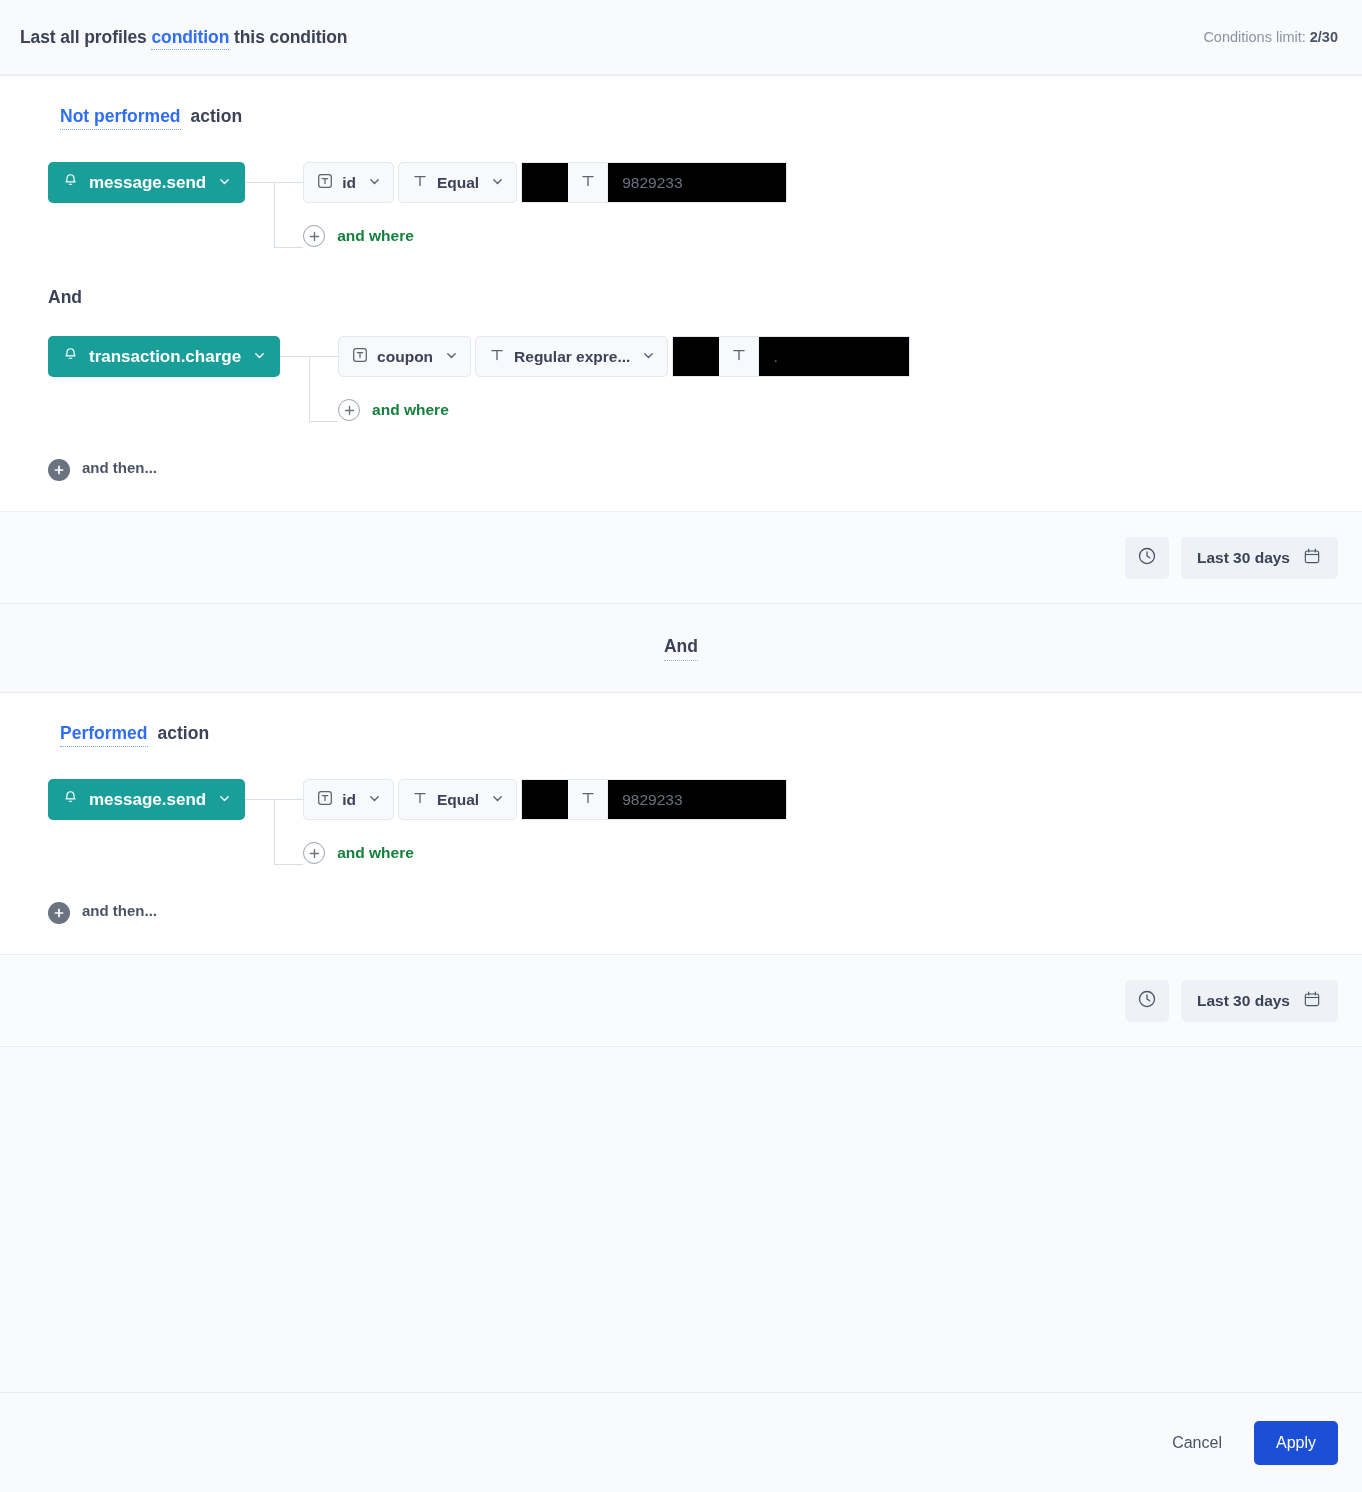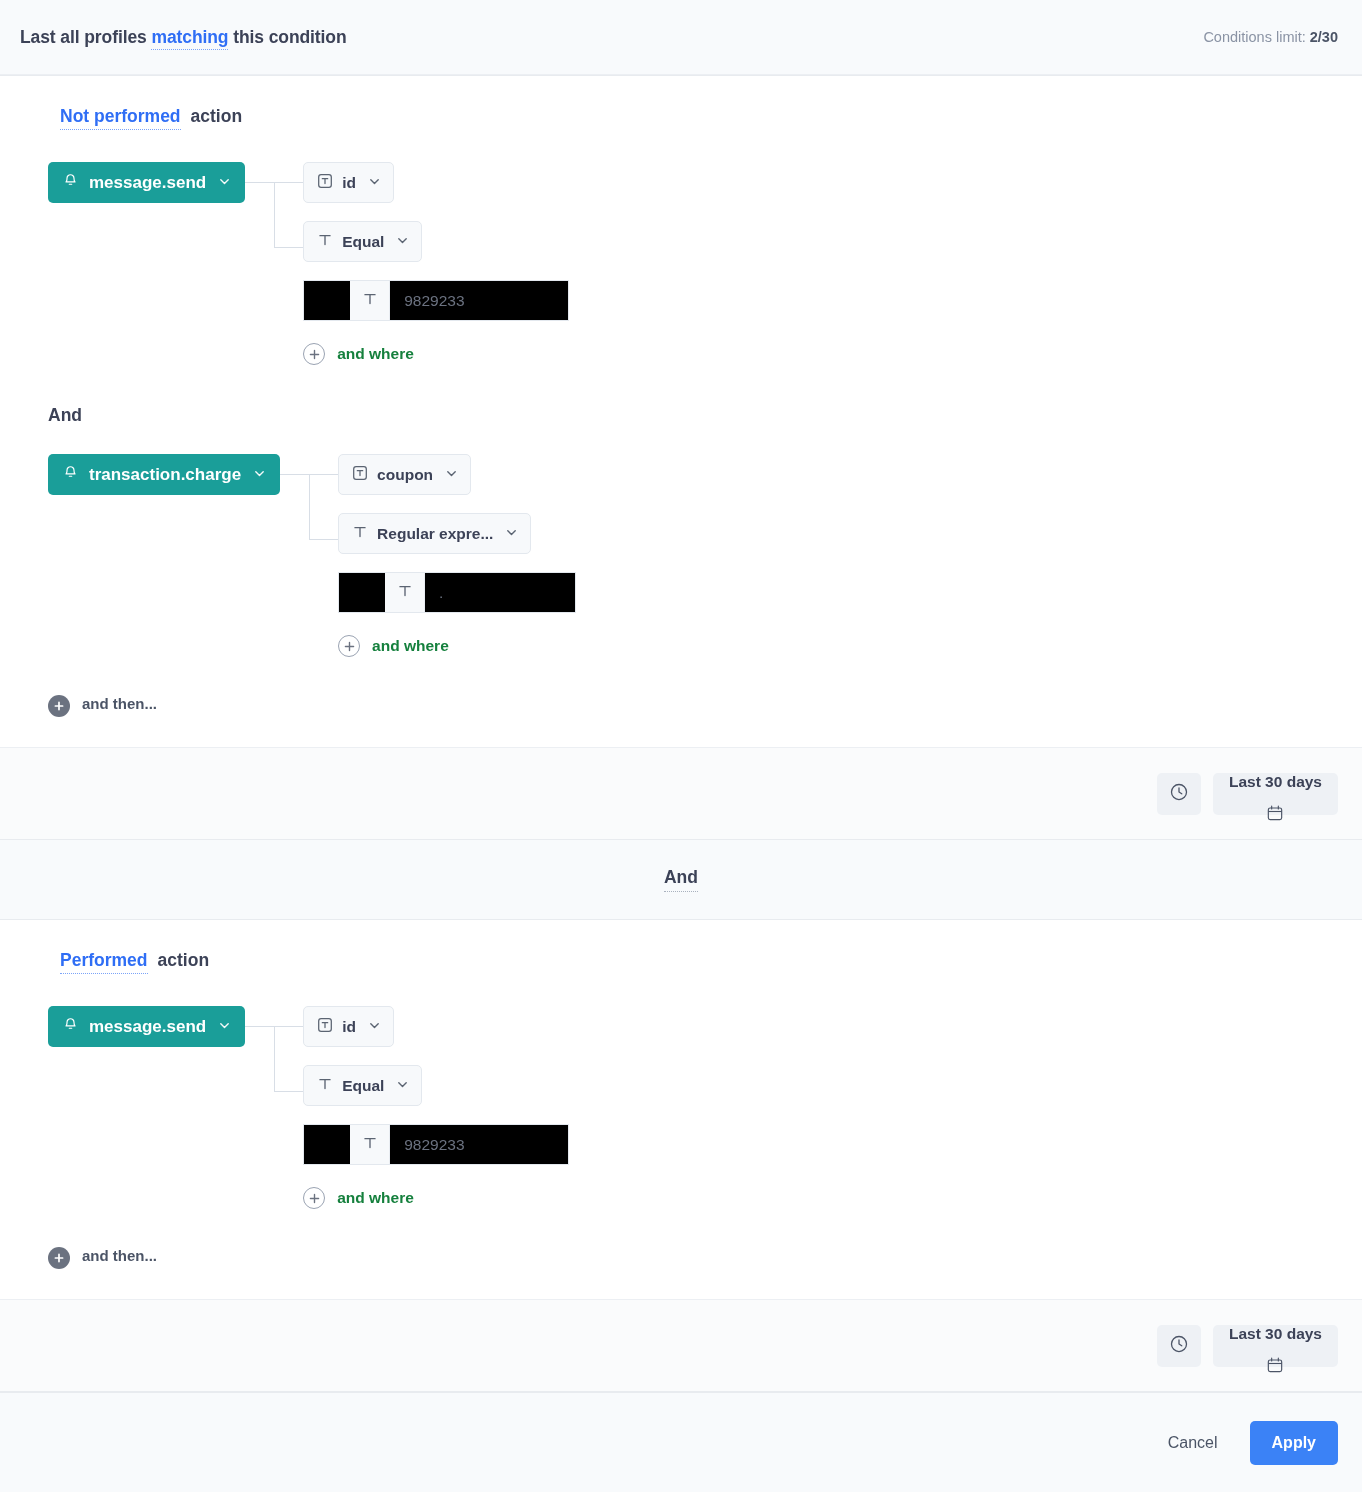--- a/index.html
+++ b/index.html
@@ -114,21 +114,21 @@
   .tree .v-line {
     position: absolute; top: 20px; left: 29px; width: 0;
     border-left: 1px solid #d8dee6;
   }
   .tree .h-bot {
     position: absolute; left: 29px; width: 29px;
     border-top: 1px solid #d8dee6;
   }
 
   .cond-right { display: flex; flex-direction: column; gap: 22px; }
-  .selectors { display: flex; align-items: flex-start; gap: 18px; flex-direction: column; }
+  .selectors { display: flex; align-items: center; gap: 4px; }
 
   .sel {
     display: inline-flex; align-items: center; gap: 8px;
     height: 41px; padding: 0 12px;
     background: #f7f9fb;
     border: 1px solid #e3e8ee;
     border-radius: 5px;
     font-size: 15.5px; font-weight: 700; color: #3c4257;
     cursor: pointer; white-space: nowrap;
   }
@@ -209,21 +209,20 @@
     display: flex; align-items: center; justify-content: center;
     cursor: pointer;
   }
   .date-btn {
     height: 42px; padding: 0 16px;
     background: #eef1f5;
     border-radius: 5px;
     display: inline-flex; align-items: center; gap: 12px;
     font-size: 15.5px; font-weight: 700; color: #3c4257;
     cursor: pointer;
-    flex-direction: column;
   }
 
   
   .and-between {
     height: 88px;
     display: flex; align-items: center; justify-content: center;
     background: #f8fafc;
   }
   .and-between span {
     font-size: 17.5px; font-weight: 700; color: #3c4257;
@@ -258,37 +257,37 @@
     display: flex; align-items: center; justify-content: flex-end;
     gap: 16px; padding: 0 24px;
   }
   .btn-cancel {
     background: transparent; border: none;
     font-family: "Liberation Sans", sans-serif;
     font-size: 16px; color: #4b5466; font-weight: 400;
     padding: 12px 16px; cursor: pointer; border-radius: 5px;
   }
   .btn-apply {
-    background: #3b82f6; border: none; color: #ffffff;
+    background: #1d4ed8; border: none; color: #ffffff;
     font-family: "Liberation Sans", sans-serif;
-    font-size: 16px; font-weight: 700;
+    font-size: 16px; font-weight: 400;
     padding: 0 22px; height: 44px; border-radius: 5px;
     cursor: pointer;
   }
 </style>
 </head>
 <body>
 
 <div class="modal">
 
 
   <div class="subheader">
     <div class="subheader-text">
       <span>Last all profiles</span>
-      <span class="link-dotted">matching</span>
+      <span class="link-dotted">condition</span>
       <span>this condition</span>
     </div>
     <div class="spacer"></div>
     <div class="cond-limit">
       <span>Conditions limit:</span>
       <b>2/30</b>
     </div>
   </div>
 
   <div class="body">

